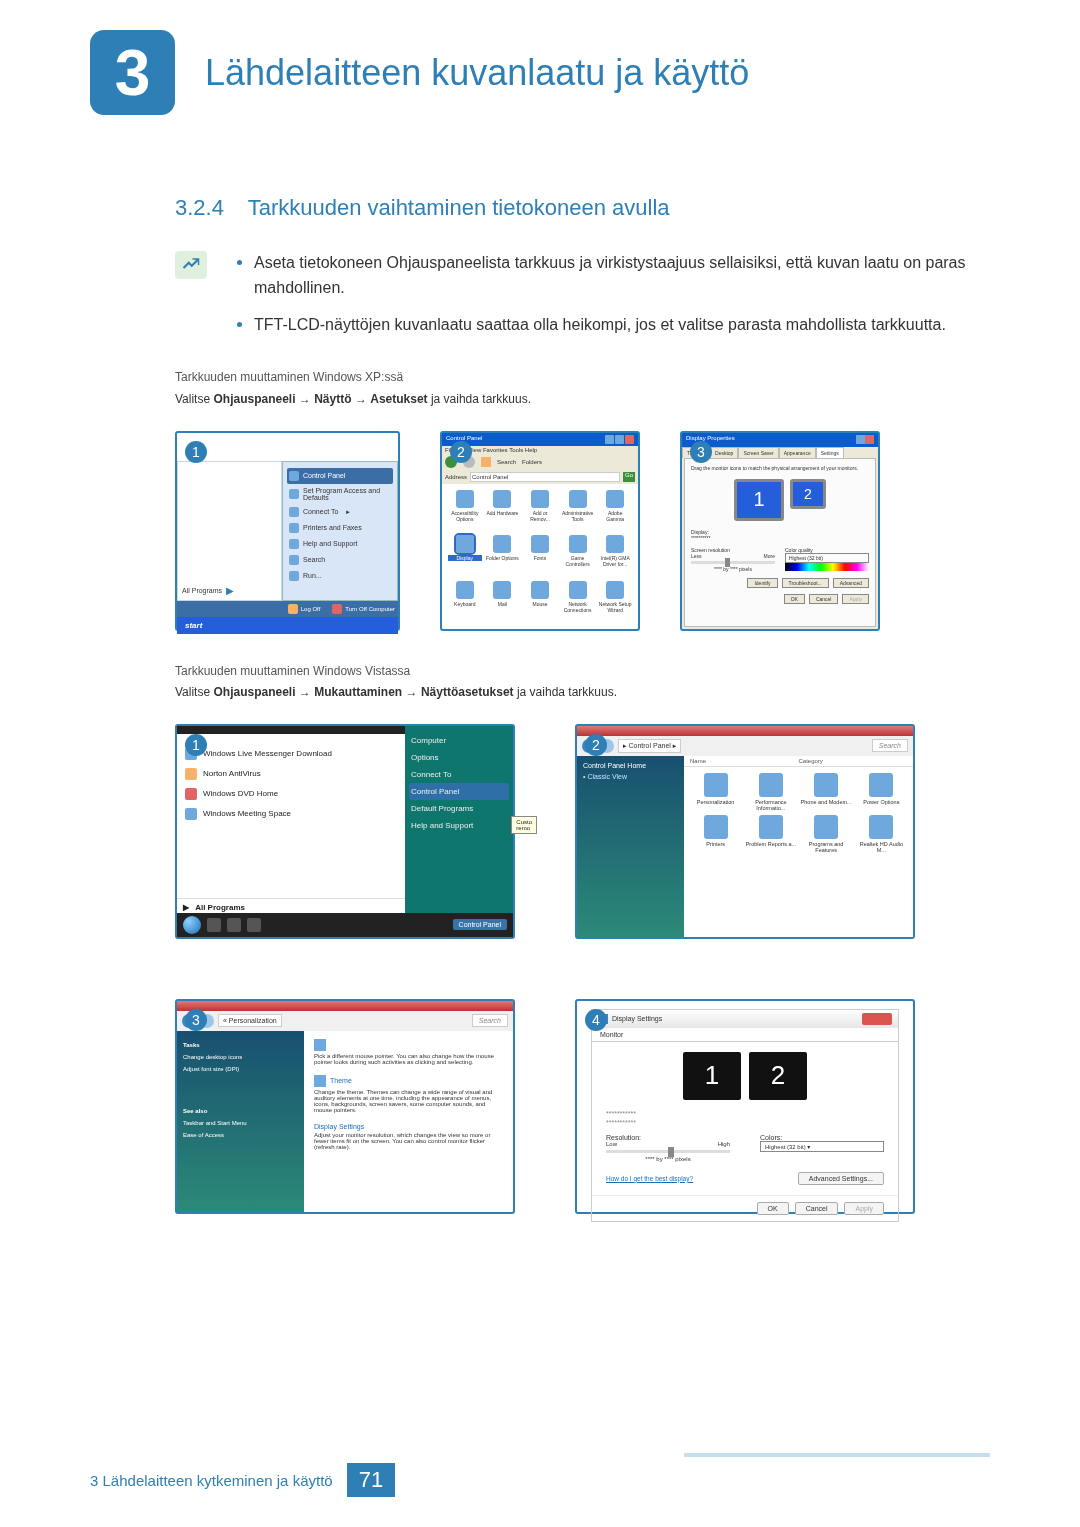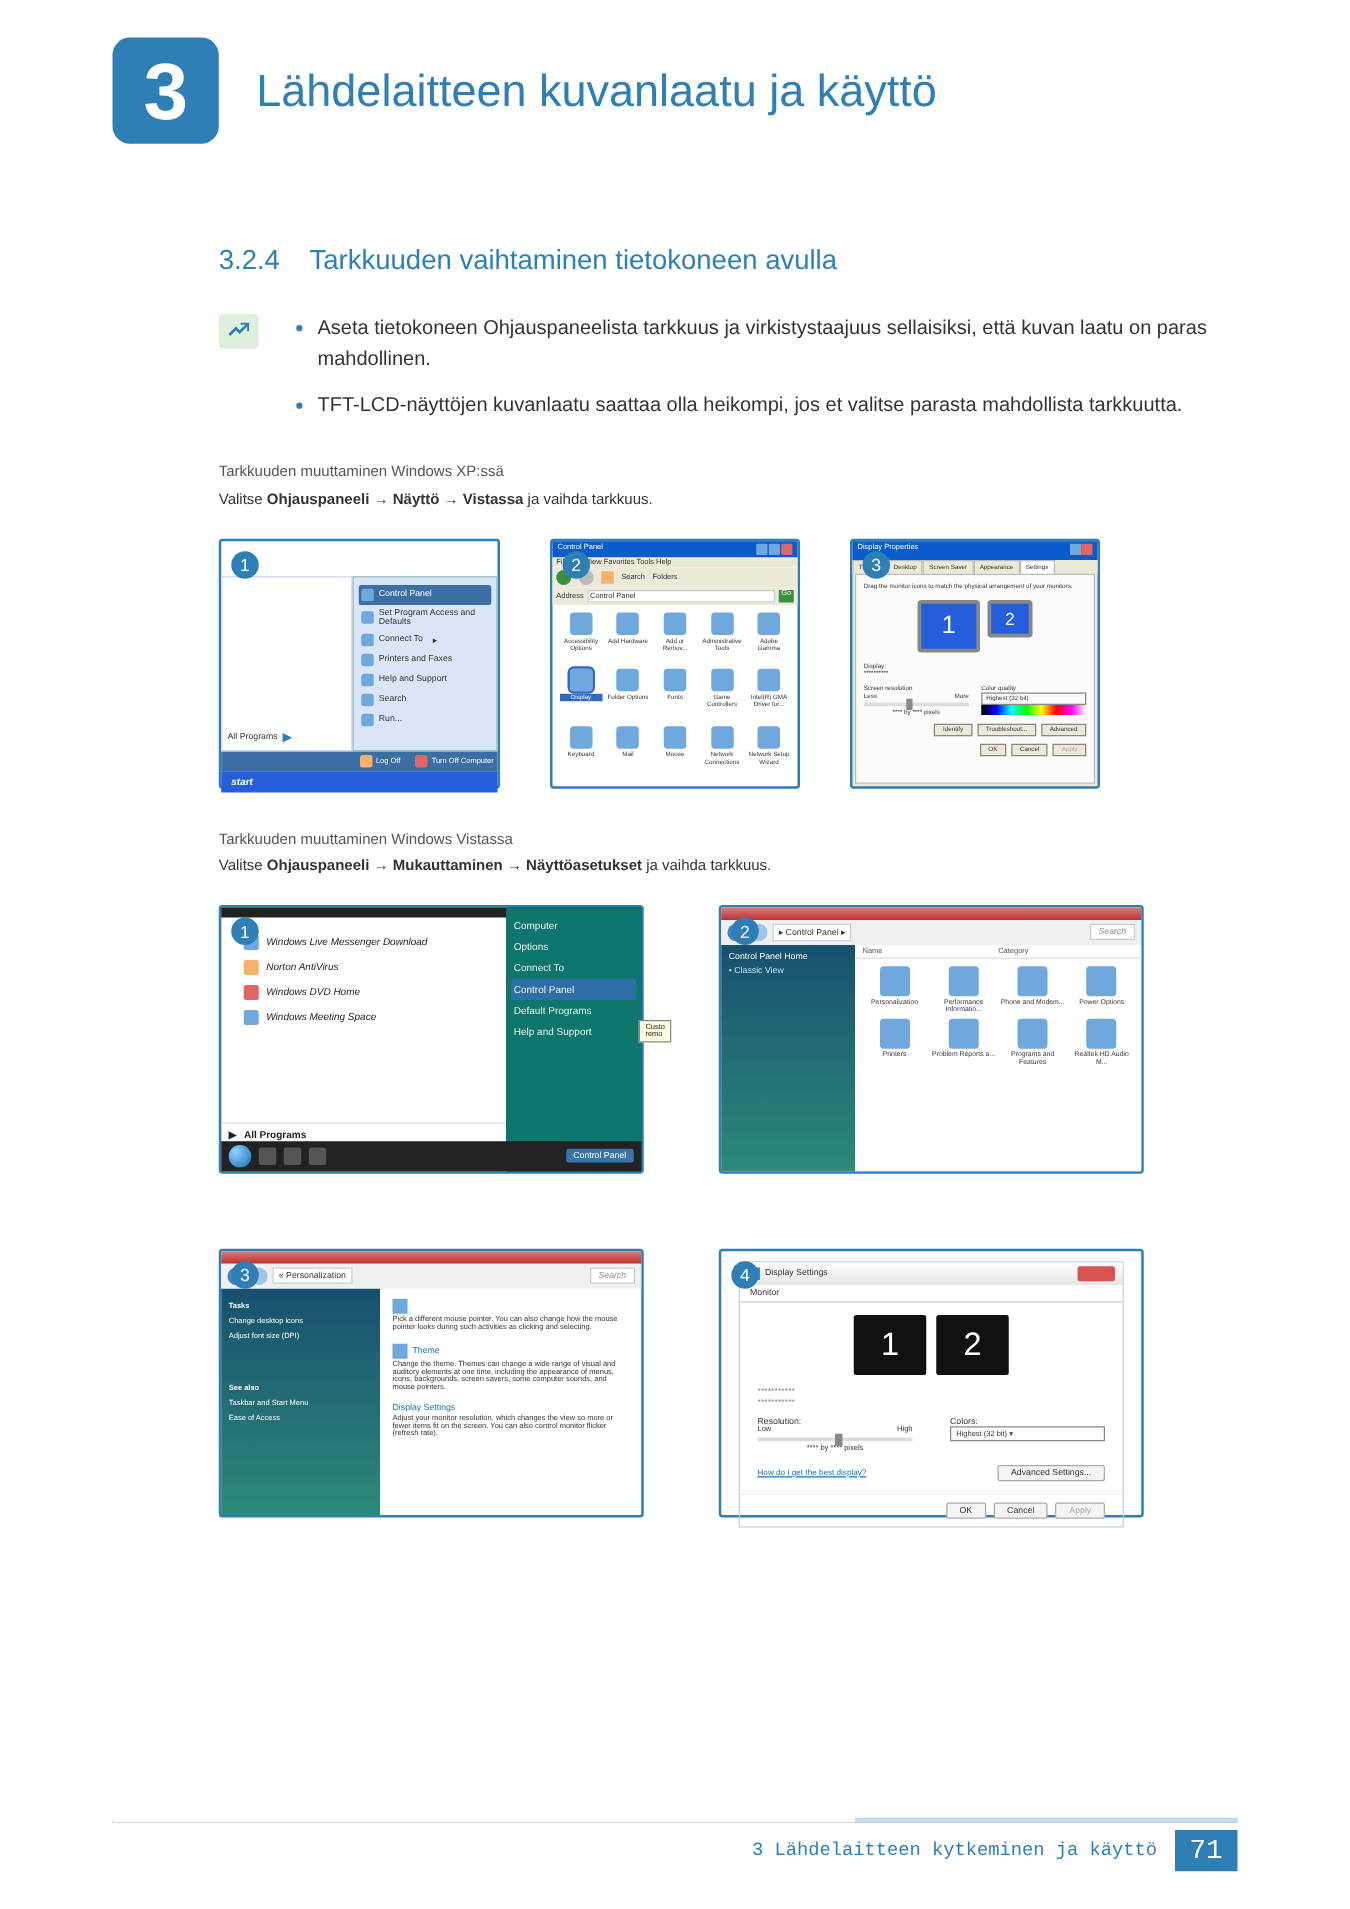--- a/index.html
+++ b/index.html
@@ -137,21 +137,21 @@
   .xp-dp .slider .thumb{ position:absolute; left:40%; top:-3px; width:5px;height:9px;background:#888;}
   .xp-dp .spectrum{ height:8px; background:linear-gradient(90deg,#000,#00f,#0ff,#0f0,#ff0,#f00,#f0f,#fff);}
   .xp-dp .btnrow{ display:flex; justify-content:flex-end; gap:4px; margin-top:6px;}
   .xp-dp .btn{ border:1px solid #888; background:#ece9d8; padding:1px 6px; font-size:5px;}
   
   .shot-row.vista { gap: 60px; flex-wrap: wrap;}
   .vis-card { width: 340px; height:215px; }
   .vis-start { background:#111; color:#eee; display:flex; font-size:8px;}
   .vis-start .lcol{ flex:1; background:#fff; color:#222; display:flex; flex-direction:column;}
   .vis-start .lcol .top{ background:#222; color:#fff; padding:4px 6px; }
-  .vis-start .lcol .items{ padding: 10px 16px 4px; flex:1;font-style:italic;}
+  .vis-start .lcol .items{ padding: 10px 6px 4px; flex:1;}
   .vis-start .lcol .li{ display:flex; align-items:center; gap:6px; padding:4px 2px;}
   .vis-start .lcol .li .ic{ width:12px;height:12px;background:#6fa8dc;border-radius:2px;}
   .vis-start .lcol .allp{ font-weight:bold; padding:4px 6px; border-top:1px solid #ddd; display:flex; align-items:center; gap:6px;}
   .vis-start .lcol .allp .tri{ font-size:8px;}
   .vis-start .lcol .search{ display:flex; align-items:center; padding:4px;}
   .vis-start .lcol .search .sf{ flex:1; background:#fff; border:1px solid #888; font-style:italic; color:#888; padding:2px; font-size:7px;}
   .vis-start .lcol .search .sic{ width:12px;height:12px;background:#3d85c6;border-radius:50%;margin-left:-14px;}
   .vis-start .rcol{ flex:0 0 100px; background:#0f766e; padding:6px 4px;}
   .vis-start .rcol .ri{ padding:4px 2px; border-radius:2px;}
   .vis-start .rcol .ri.sel{ background:#2f6fa7;}
@@ -207,21 +207,21 @@
   .vis-ds .center-lbl{ text-align:center; font-size:6px; margin-top:2px;}
   .vis-ds .sel{ border:1px solid #888; padding:1px 4px; font-size:6px;}
   .vis-ds .link{ color:#1a6fb3; text-decoration:underline; font-size:6.5px;}
   .vis-ds .btnrow{ display:flex; justify-content:flex-end; gap:6px; padding:6px 14px; border-top:1px solid #eee;}
   .vis-ds .btn{ border:1px solid #aaa; background:#f4f4f4; padding:2px 10px; font-size:7px; border-radius:2px;}
   .vis-ds .btn.dis{ color:#aaa;}
   
   .footer{
     position:absolute; bottom:30px; left:90px; right:90px;
     border-top:2px solid #2d7fb5; padding-top:6px;
-    display:flex; justify-content:flex-end; align-items:center; gap:14px;font-family:Liberation Mono, monospace;
+    display:flex; align-items:center; gap:14px;
   }
   .footer::before{ content:""; position:absolute; top:-6px; right:0; width:200px; height:4px; }
   .footer .ftxt{ color:#2d7fb5; font-size:15px;}
   .footer .pnum{
     background:#2d7fb5; color:#fff; font-size:22px; padding:4px 12px;
   }
   .footer-deco{
     position:absolute; left:0; right:0; top:-4px; height:4px;
     background: linear-gradient(90deg, #fff 0%, #fff 66%, #c6dff0 66%, #c6dff0 100%);
   }
@@ -260,21 +260,21 @@
   </div>
 
   <div class="body-text">
     <div class="body-sub">Tarkkuuden muuttaminen Windows XP:ssä</div>
     <div>
       <span>Valitse </span>
       <span class="bold">Ohjauspaneeli</span>
       <span class="arrow"> → </span>
       <span class="bold">Näyttö</span>
       <span class="arrow"> → </span>
-      <span class="bold">Vistassa</span>
+      <span class="bold">Asetukset</span>
       <span> ja vaihda tarkkuus.</span>
     </div>
   </div>
 
   <div class="shot-row">
 
     <div class="shot xp-start">
       <div class="badge-num">1</div>
       <div class="top-strip"></div>
       <div class="menu-area">

